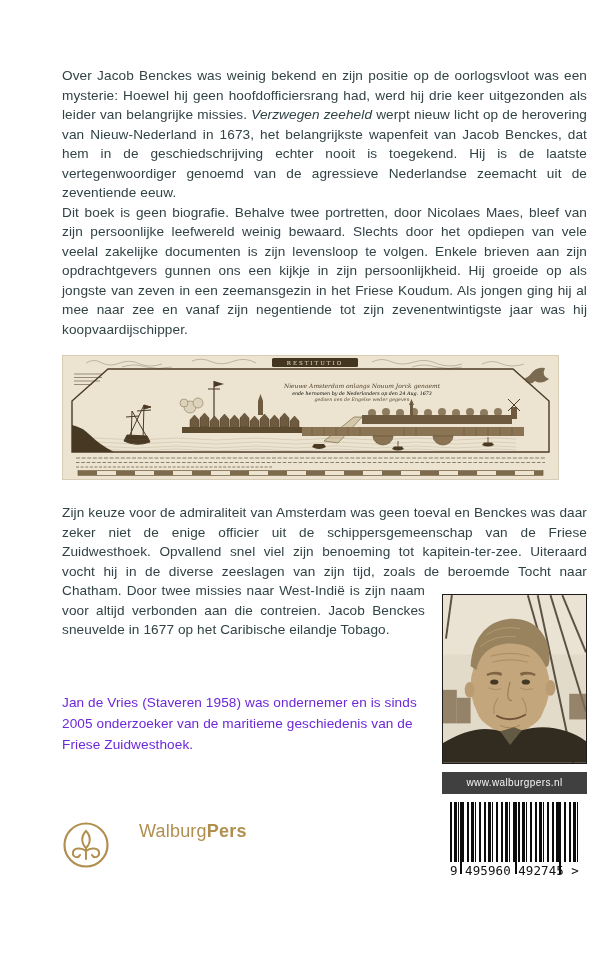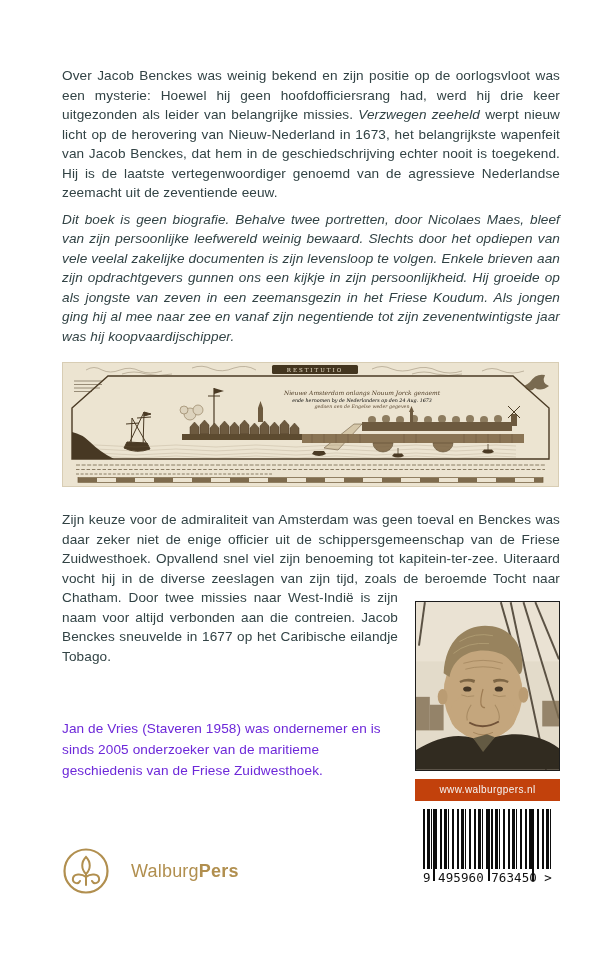--- a/index.html
+++ b/index.html
@@ -3,39 +3,39 @@
 <meta charset="utf-8">
 <style>
   html,body{margin:0;padding:0;}
   body{
     width:615px;height:960px;background:#ffffff;overflow:hidden;
     font-family:"Liberation Sans", sans-serif;
     -webkit-font-smoothing:antialiased;
   }
   .page{
     position:relative;width:615px;height:960px;background:#ffffff;
-    padding:0 55px 0 62px;box-sizing:border-box;
+    padding:0 28px 0 62px;box-sizing:border-box;
   }
   .para{
     color:#324345;font-size:13.6px;line-height:19.5px;letter-spacing:0.1px;
     text-align:justify;
   }
   .para i{font-style:italic;}
   .p1{padding-top:66px;}
-  .p2{margin-top:7px;font-style:italic;}
+  .p2{margin-top:0;}
   .engraving-wrap{margin-top:16px;width:497px;height:125px;}
   .engraving-wrap svg{display:block;}
   .p3{margin-top:23px;}
   
   .push{float:right;width:0;height:91px;}
   .side-col{float:right;clear:right;width:145px;margin-left:17px;}
   .author-photo{display:block;width:145px;height:170px;border:1px solid #1d1d1d;box-sizing:border-box;background:#e8e1d2;}
   .barcode-block{margin-top:8px;width:145px;background:#ffffff;}
   .barcode-header{
-    height:22px;background:#c2410c;color:#f5f5f5;font-size:10px;letter-spacing:0.4px;
+    height:22px;background:#404040;color:#f5f5f5;font-size:10px;letter-spacing:0.4px;
     display:flex;align-items:center;justify-content:center;
   }
   .barcode-body{position:relative;background:#ffffff;padding:8px 8px 4px;}
   .bars{
     height:60px;
     background:repeating-linear-gradient(90deg,
       #0c0c0c 0 2px,#ffffff 2px 4px,#0c0c0c 4px 7px,#ffffff 7px 8px,
       #0c0c0c 8px 9px,#ffffff 9px 12px,#0c0c0c 12px 14px,#ffffff 14px 17px);
   }
   .guard{position:absolute;top:8px;width:2px;height:72px;background:#0c0c0c;}
@@ -44,21 +44,21 @@
   .guard.g-right{right:26px;}
   .digits{
     position:relative;display:flex;justify-content:space-between;align-items:flex-end;
     font-family:"DejaVu Sans Mono", monospace;font-size:12.5px;color:#111;
     padding-top:2px;height:16px;
   }
   .bio{
     margin-top:52px;color:#6d28d9;font-size:13.6px;line-height:21px;
     letter-spacing:0.1px;text-align:left;
   }
-  .logo-row{margin-top:66px;display:flex;align-items:center;gap:21px;}
+  .logo-row{margin-top:66px;display:flex;align-items:flex-start;gap:29px;}
   .logo-mark{width:48px;height:48px;flex:0 0 auto;}
   .logo-text{color:#b18f4f;font-size:18px;letter-spacing:0.2px;}
   .logo-text .bold{font-weight:bold;}
 </style>
 </head>
 <body>
 
 <div class="page">
 
   <div class="para p1">
@@ -283,21 +283,21 @@
           <span>www.walburgpers.nl</span>
         </span>
         <span class="barcode-body" style="display:block">
           <span class="bars" style="display:block"></span>
           <span class="guard g-left"></span>
           <span class="guard g-mid"></span>
           <span class="guard g-right"></span>
           <span class="digits">
             <span>9</span>
             <span>495960</span>
-            <span>763450</span>
+            <span>492745</span>
             <span>&gt;</span>
           </span>
         </span>
       </span>
     </span><span>Zijn keuze voor de admiraliteit van Amsterdam was geen toeval en Benckes was daar zeker niet de enige officier uit de schippersgemeenschap van de Friese Zuidwesthoek. Opvallend snel viel zijn benoeming tot kapitein-ter-zee. Uiteraard vocht hij in de diverse zeeslagen van zijn tijd, zoals de beroemde Tocht naar Chatham. Door twee missies naar West-Indië is zijn naam voor altijd verbonden aan die contreien. Jacob Benckes sneuvelde in 1677 op het Caribische eilandje Tobago.</span>
   </div>
 
   <div class="bio">Jan de Vries (Staveren 1958) was ondernemer en is sinds 2005 onderzoeker van de maritieme geschiedenis van de Friese Zuidwesthoek.</div>
 
   <div class="logo-row">

